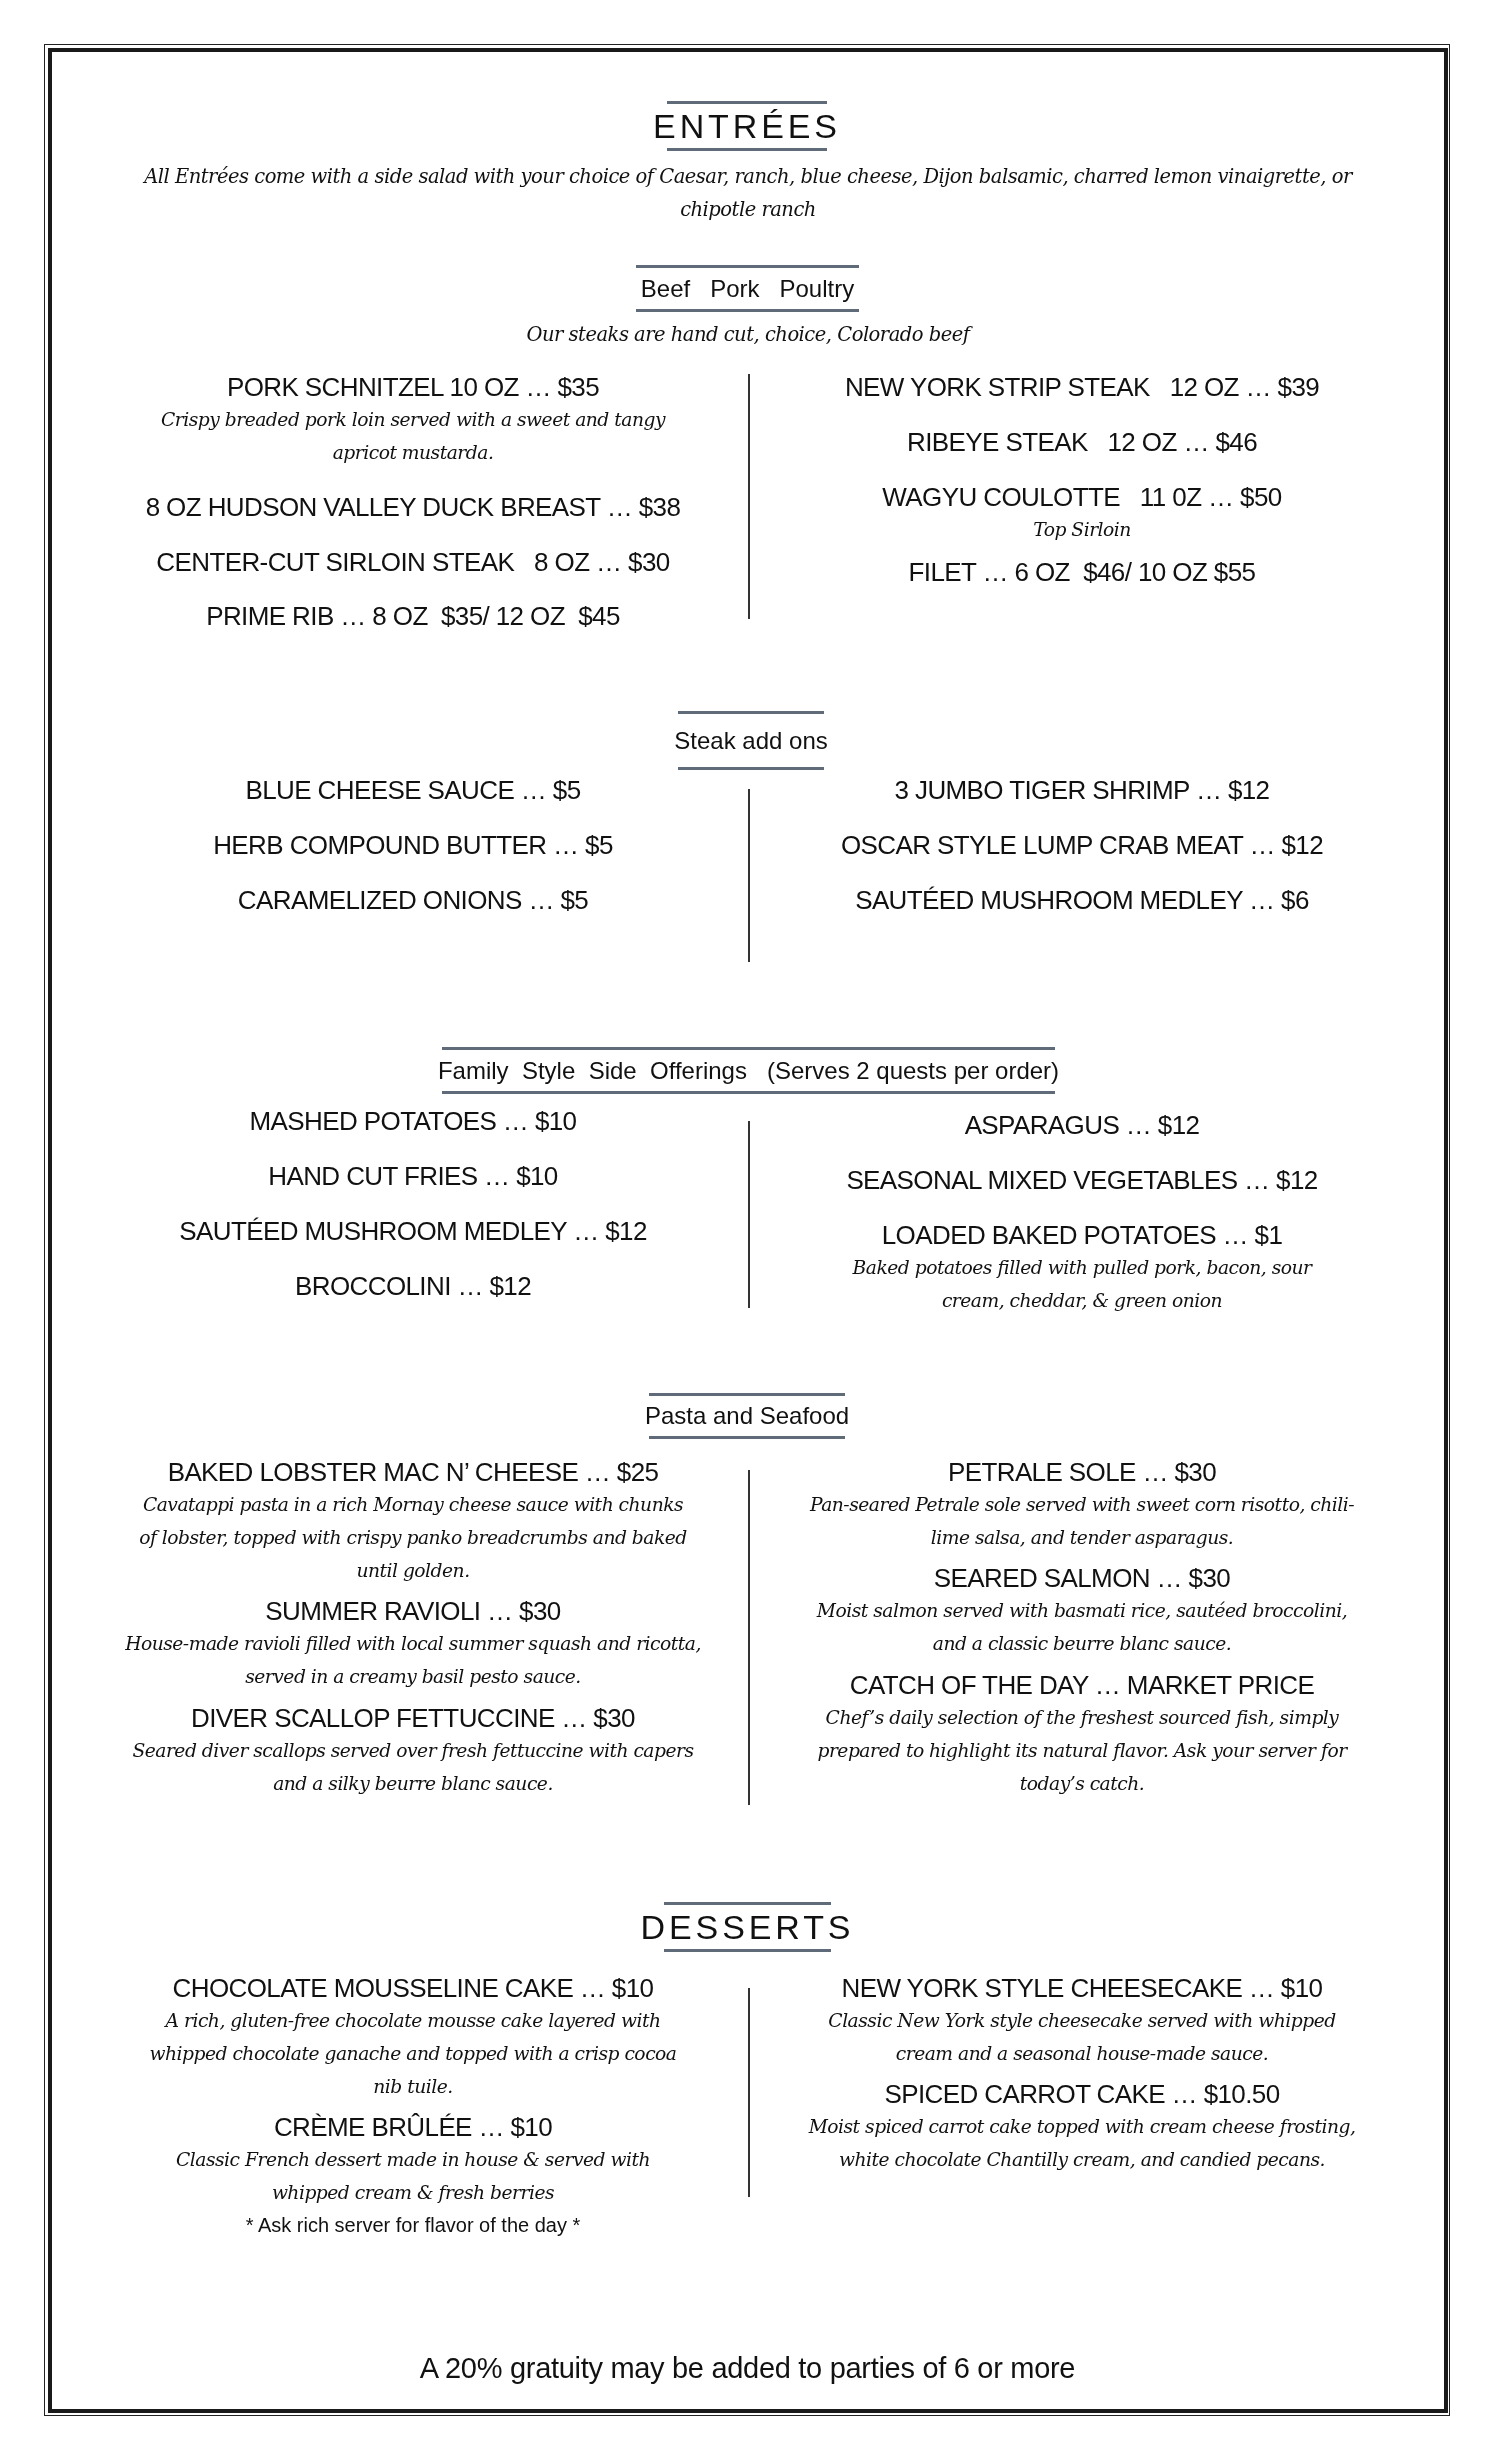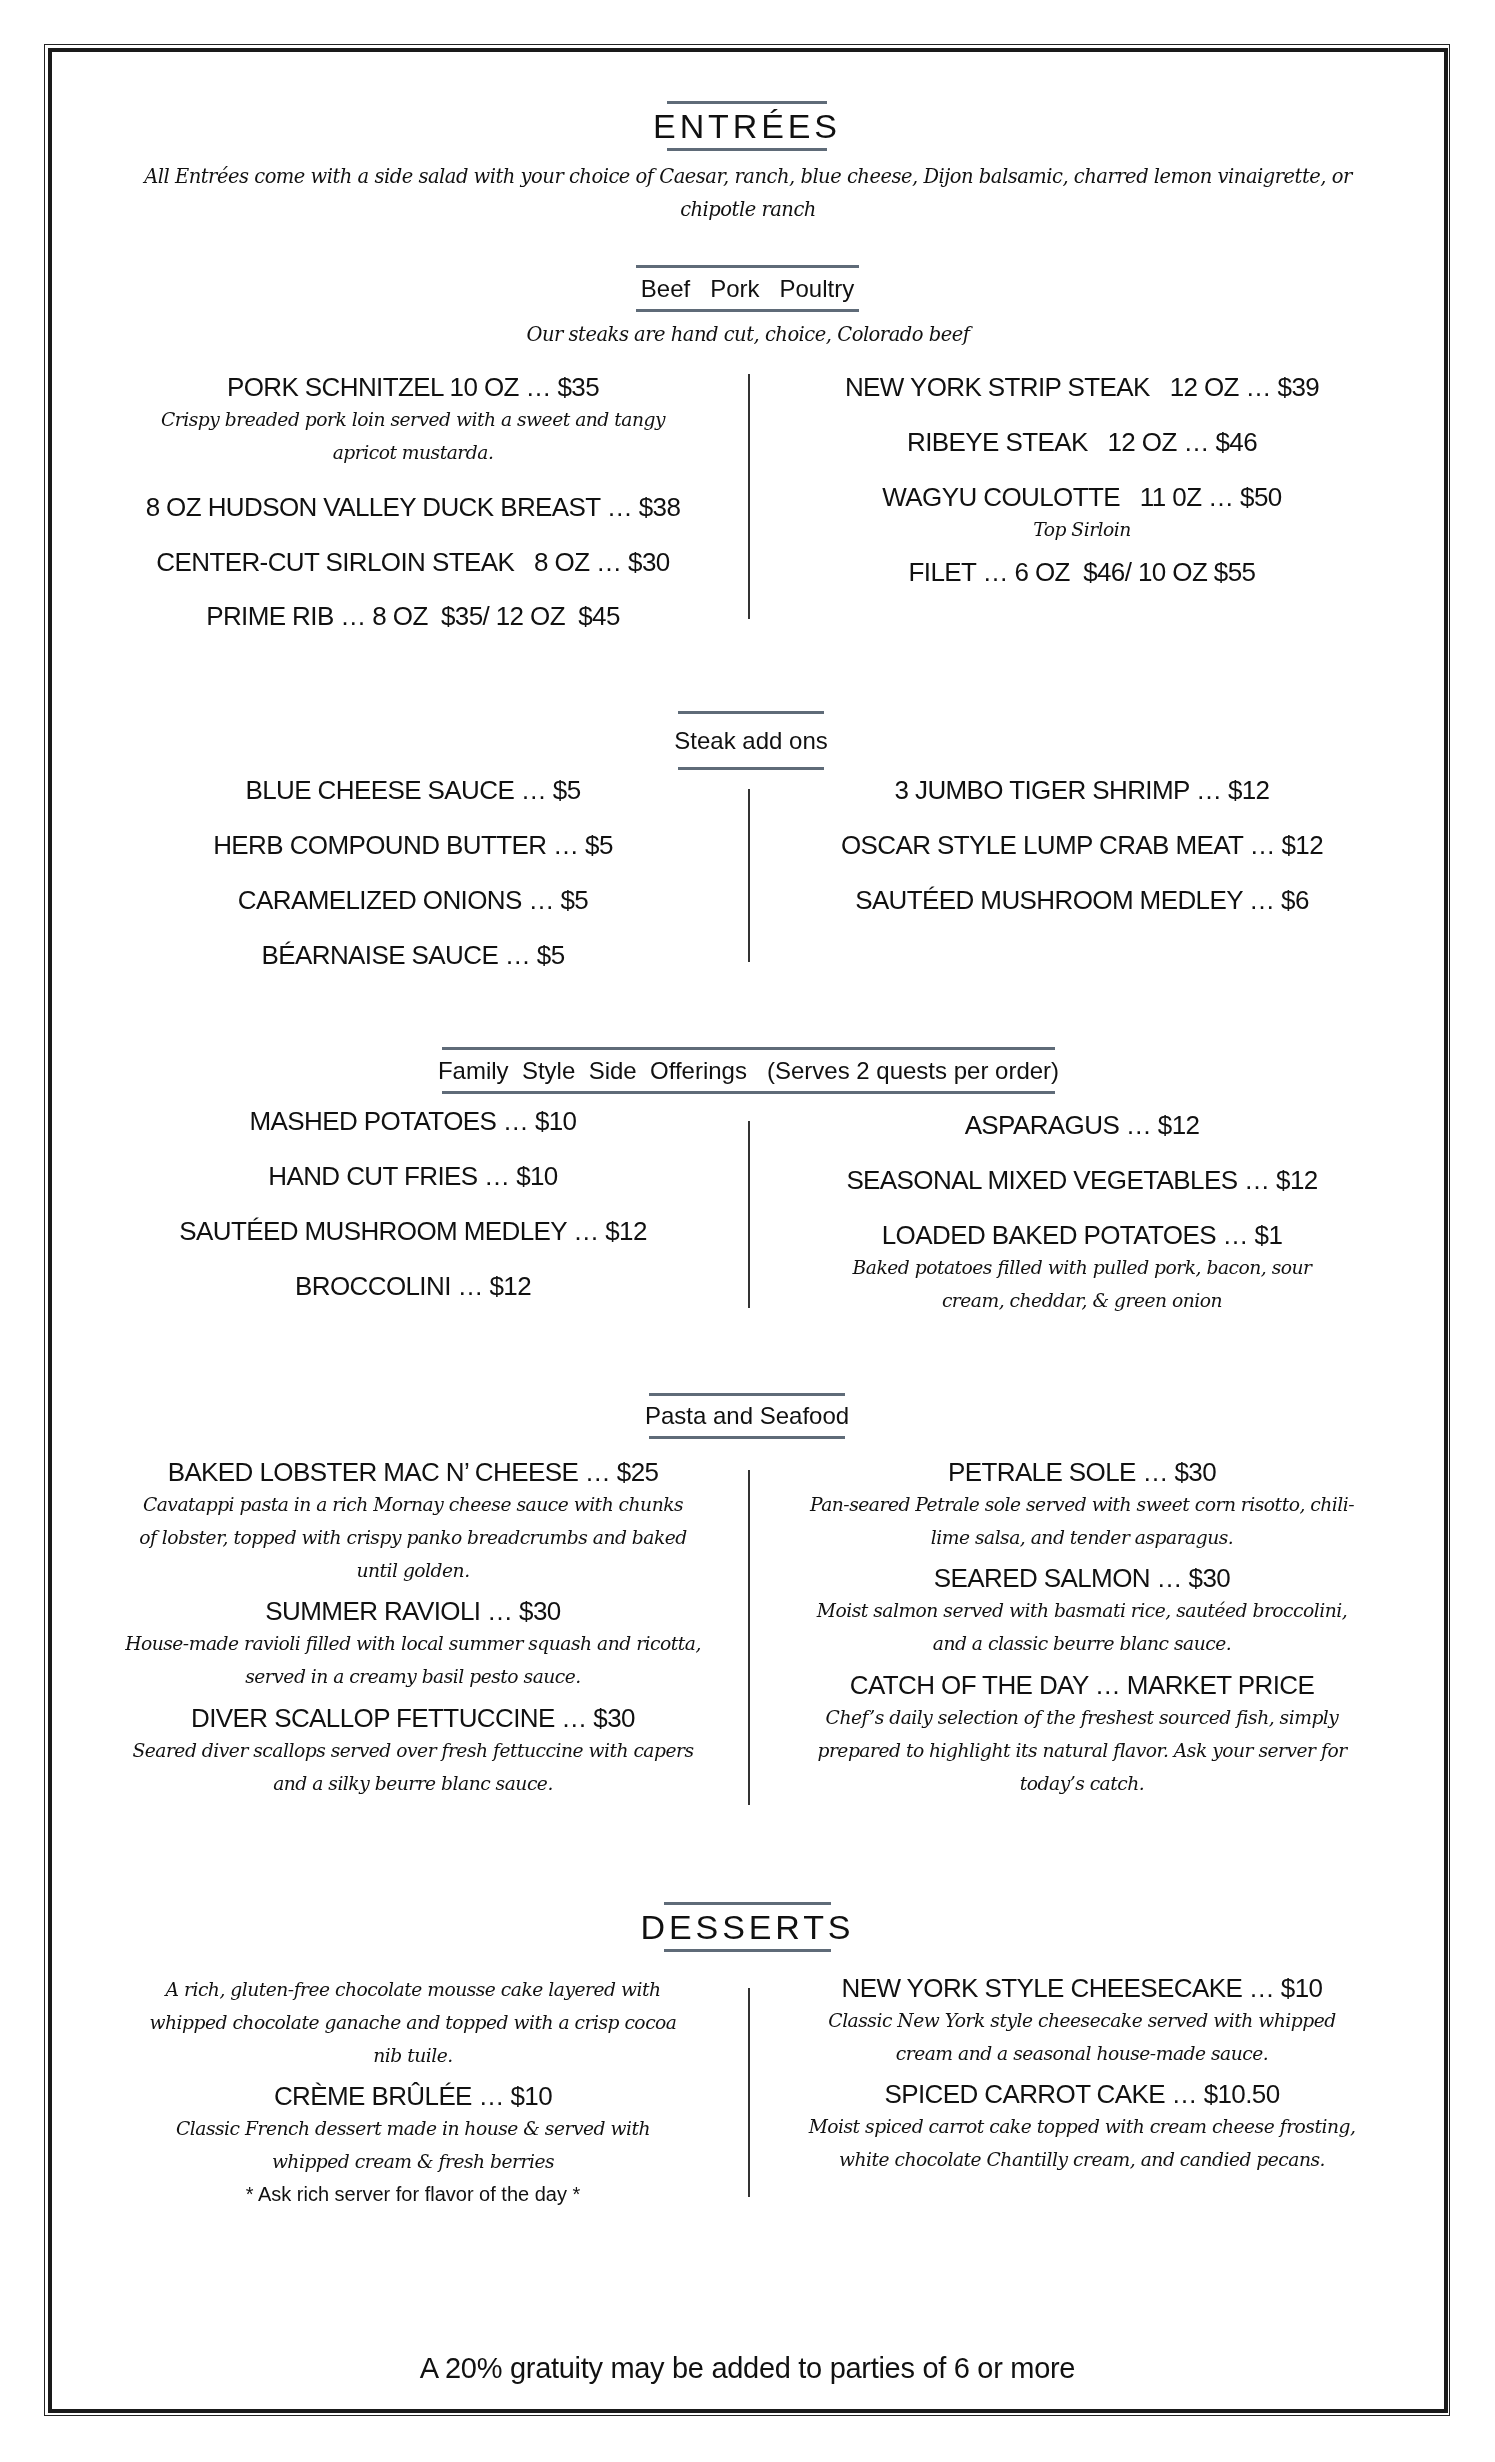--- a/index.html
+++ b/index.html
@@ -71,21 +71,20 @@
   <div style="margin-top:11px;">
     <div class="item-title" style="white-space:pre;">FILET … 6 OZ  $46/ 10 OZ $55</div>
   </div>
 </div>
 
 <div class="hdr minor" style="left:678px; top:711px; width:146px; height:59px;">Steak add ons</div>
 <div class="col left" style="top:775px;">
   <div class="item-title">BLUE CHEESE SAUCE … $5</div>
   <div class="item-title" style="margin-top:24px;">HERB COMPOUND BUTTER … $5</div>
   <div class="item-title" style="margin-top:24px;">CARAMELIZED ONIONS … $5</div>
-  <div class="item-title" style="margin-top:24px;">BÉARNAISE SAUCE … $5</div>
 </div>
 <div class="divider" style="top:789px; height:173px;"></div>
 <div class="col right" style="top:775px;">
   <div class="item-title">3 JUMBO TIGER SHRIMP … $12</div>
   <div class="item-title" style="margin-top:24px;">OSCAR STYLE LUMP CRAB MEAT … $12</div>
   <div class="item-title" style="margin-top:24px;">SAUTÉED MUSHROOM MEDLEY … $6</div>
 </div>
 
 <div class="hdr minor" style="left:442px; top:1047px; width:613px; height:47px; white-space:pre;">Family  Style  Side  Offerings   (Serves 2 quests per order)</div>
 <div class="col left" style="top:1106px;">
@@ -129,20 +128,21 @@
   </div>
   <div style="margin-top:10px;">
     <div class="item-title">CATCH OF THE DAY … MARKET PRICE</div>
     <div class="item-desc">Chef’s daily selection of the freshest sourced fish, simply prepared to highlight its natural flavor. Ask your server for today’s catch.</div>
   </div>
 </div>
 
 <div class="hdr major" style="left:664px; top:1902px; width:167px; height:50px;">DESSERTS</div>
 <div class="col left" style="top:1973px;">
   <div>
+    <div class="item-title">CHOCOLATE MOUSSELINE CAKE … $10</div>
     <div class="item-desc" style="padding:0 7.8px;">A rich, gluten-free chocolate mousse cake layered with whipped chocolate ganache and topped with a crisp cocoa nib tuile.</div>
   </div>
   <div style="margin-top:9.3px;">
     <div class="item-title">CRÈME BRÛLÉE … $10</div>
     <div class="item-desc" style="padding:0 15.6px;">Classic French dessert made in house &amp; served with whipped cream &amp; fresh berries</div>
     <div class="item-note">* Ask rich server for flavor of the day *</div>
   </div>
 </div>
 <div class="divider" style="top:1988px; height:209px;"></div>
 <div class="col right" style="top:1973px;">

